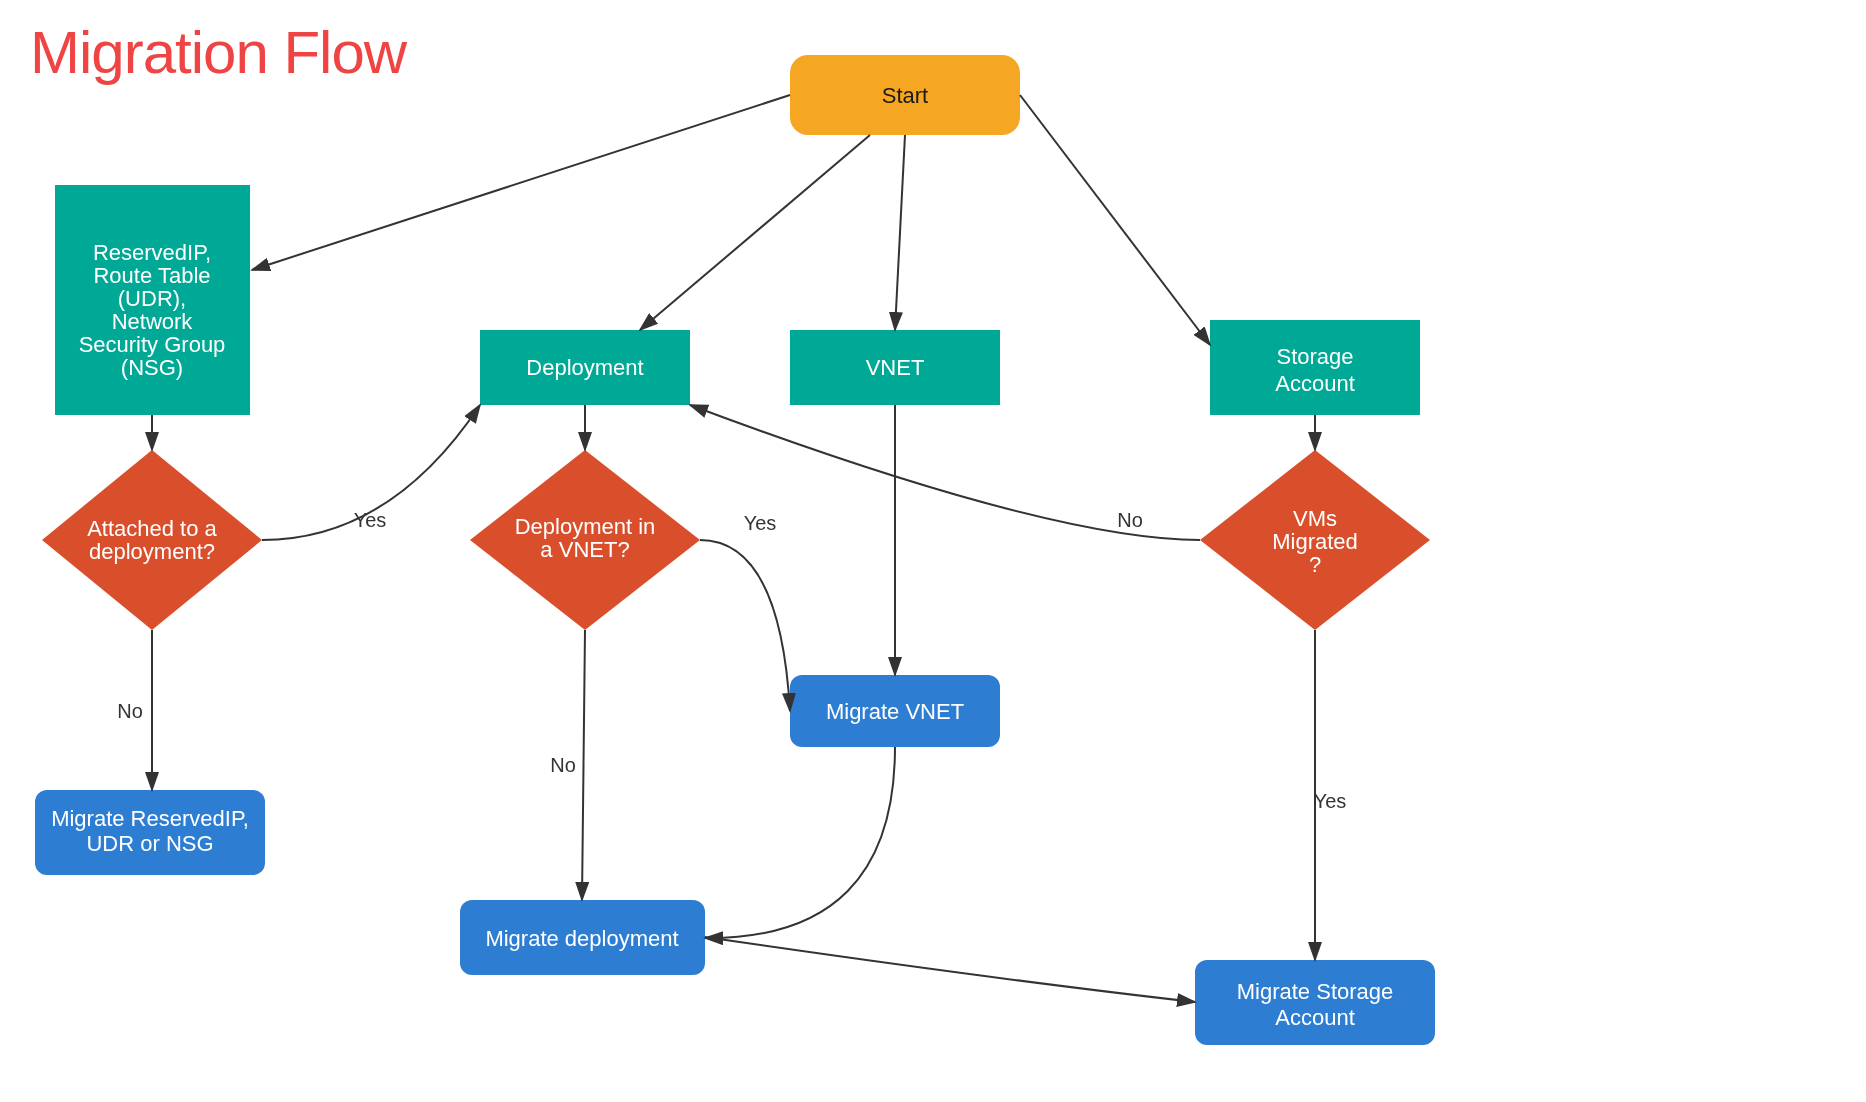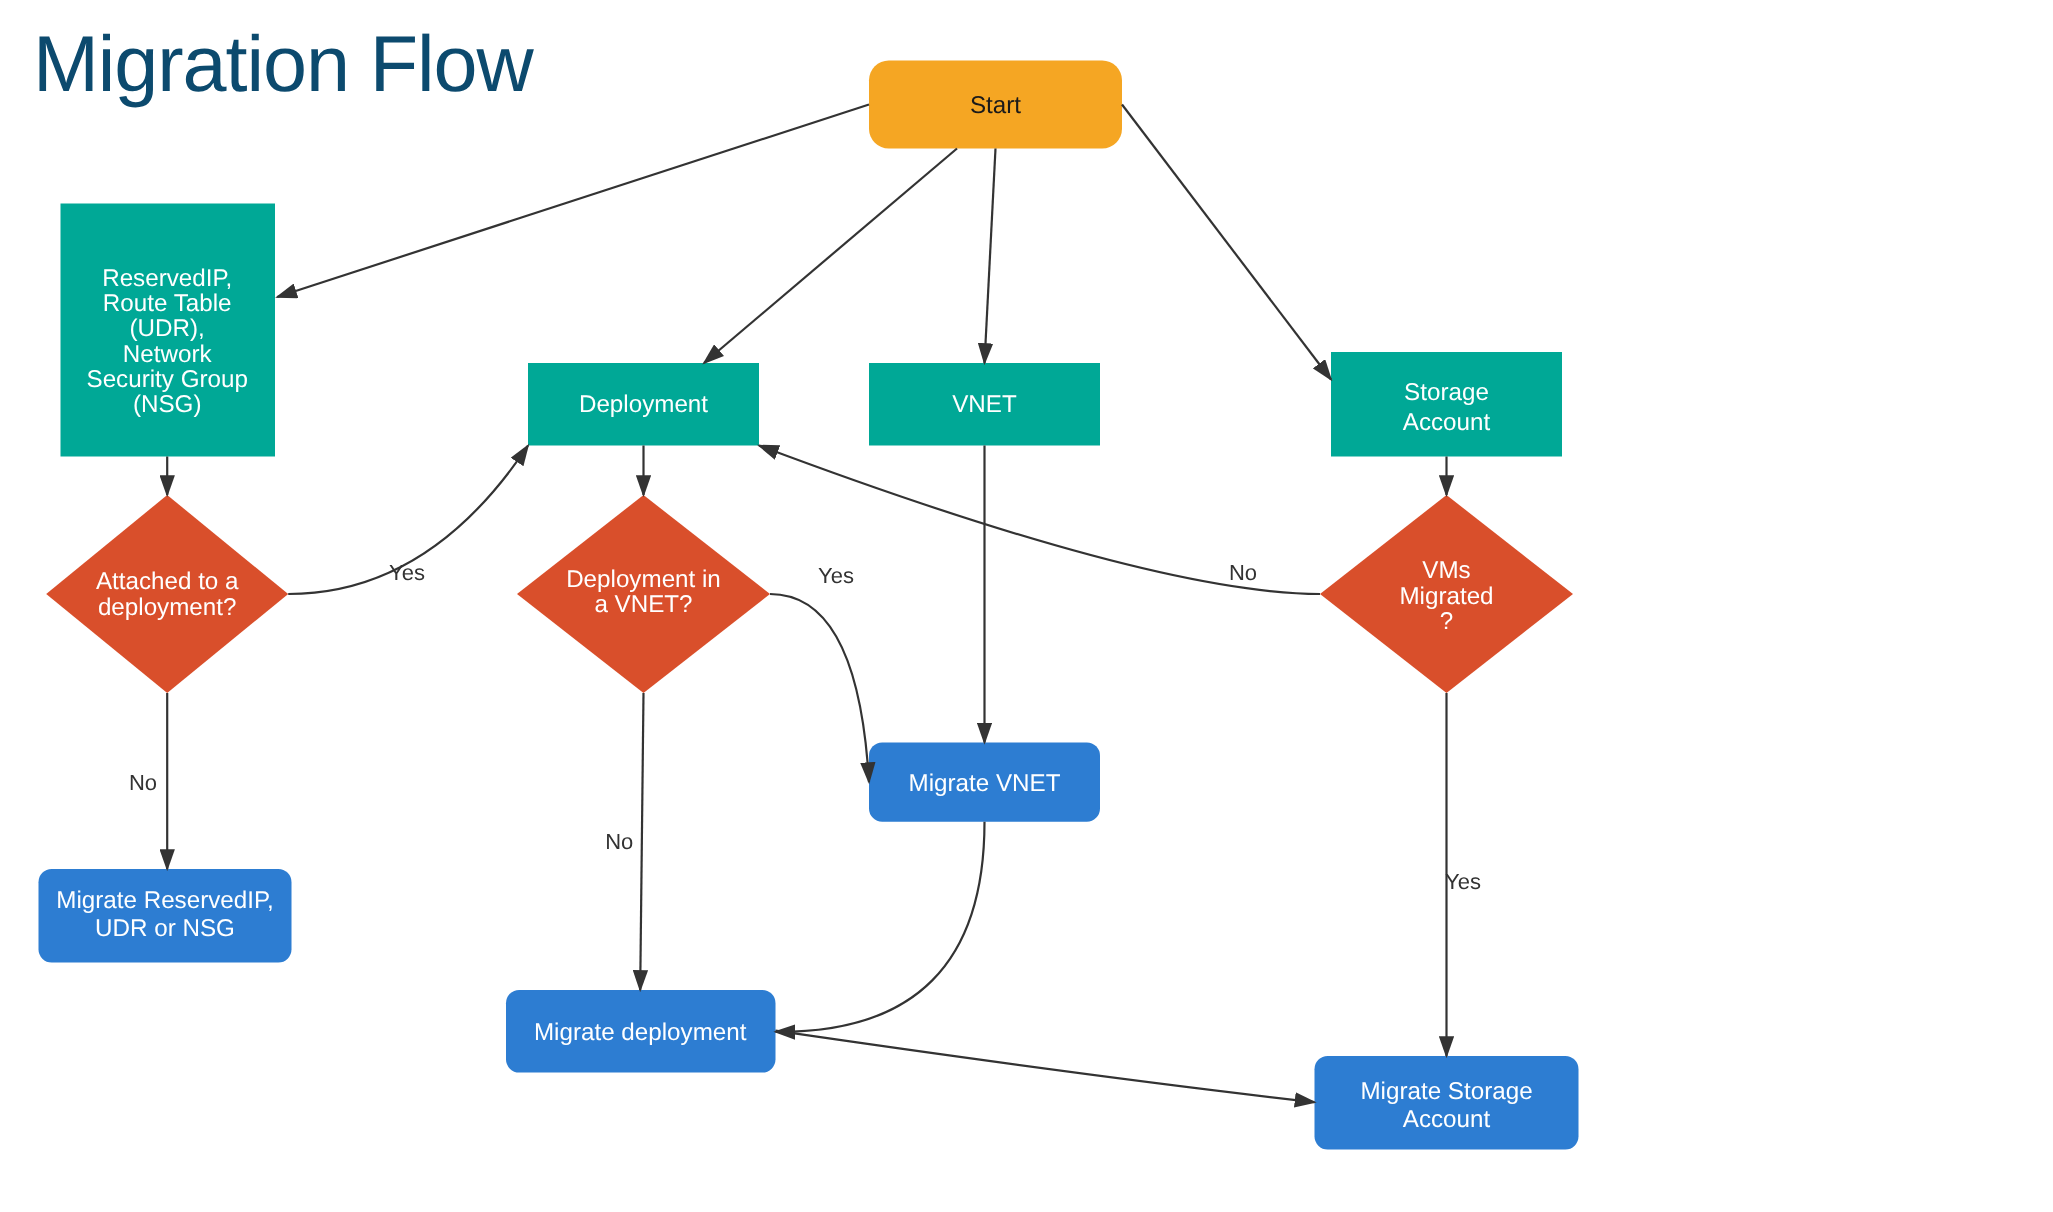--- a/index.html
+++ b/index.html
@@ -9,23 +9,23 @@
       width: 1866px;
       height: 1102px;
       overflow: hidden;
       position: relative;
     }
 
     .page-title {
       position: absolute;
       top: 18px;
       left: 30px;
-      font-size: 72px;
+      font-size: 60px;
       font-weight: 300;
-      color: #0c4a6e;
+      color: #ef4444;
       letter-spacing: -1px;
     }
 
     svg#flowchart {
       position: absolute;
       top: 0;
       left: 0;
       width: 1866px;
       height: 1102px;
     }

